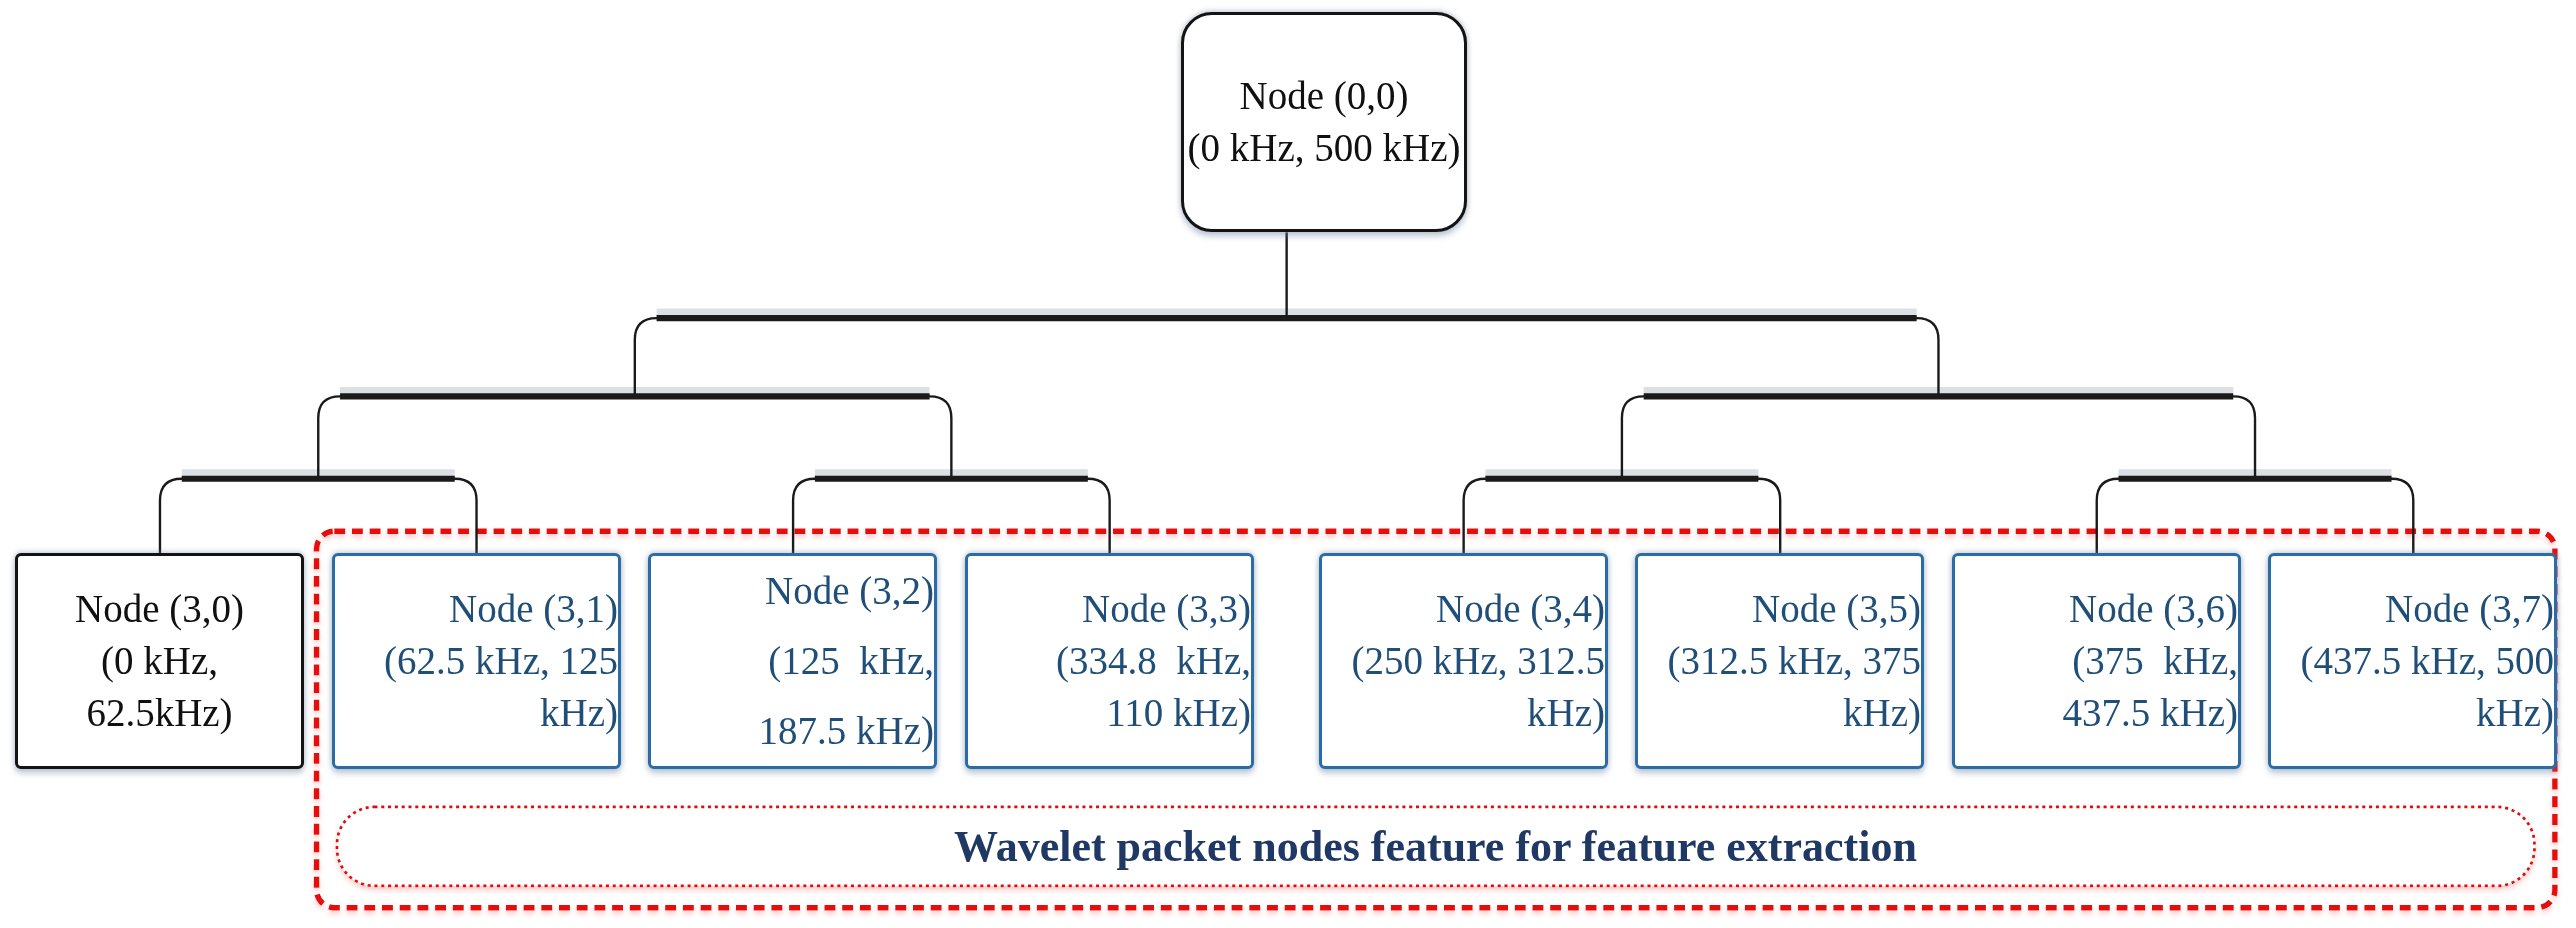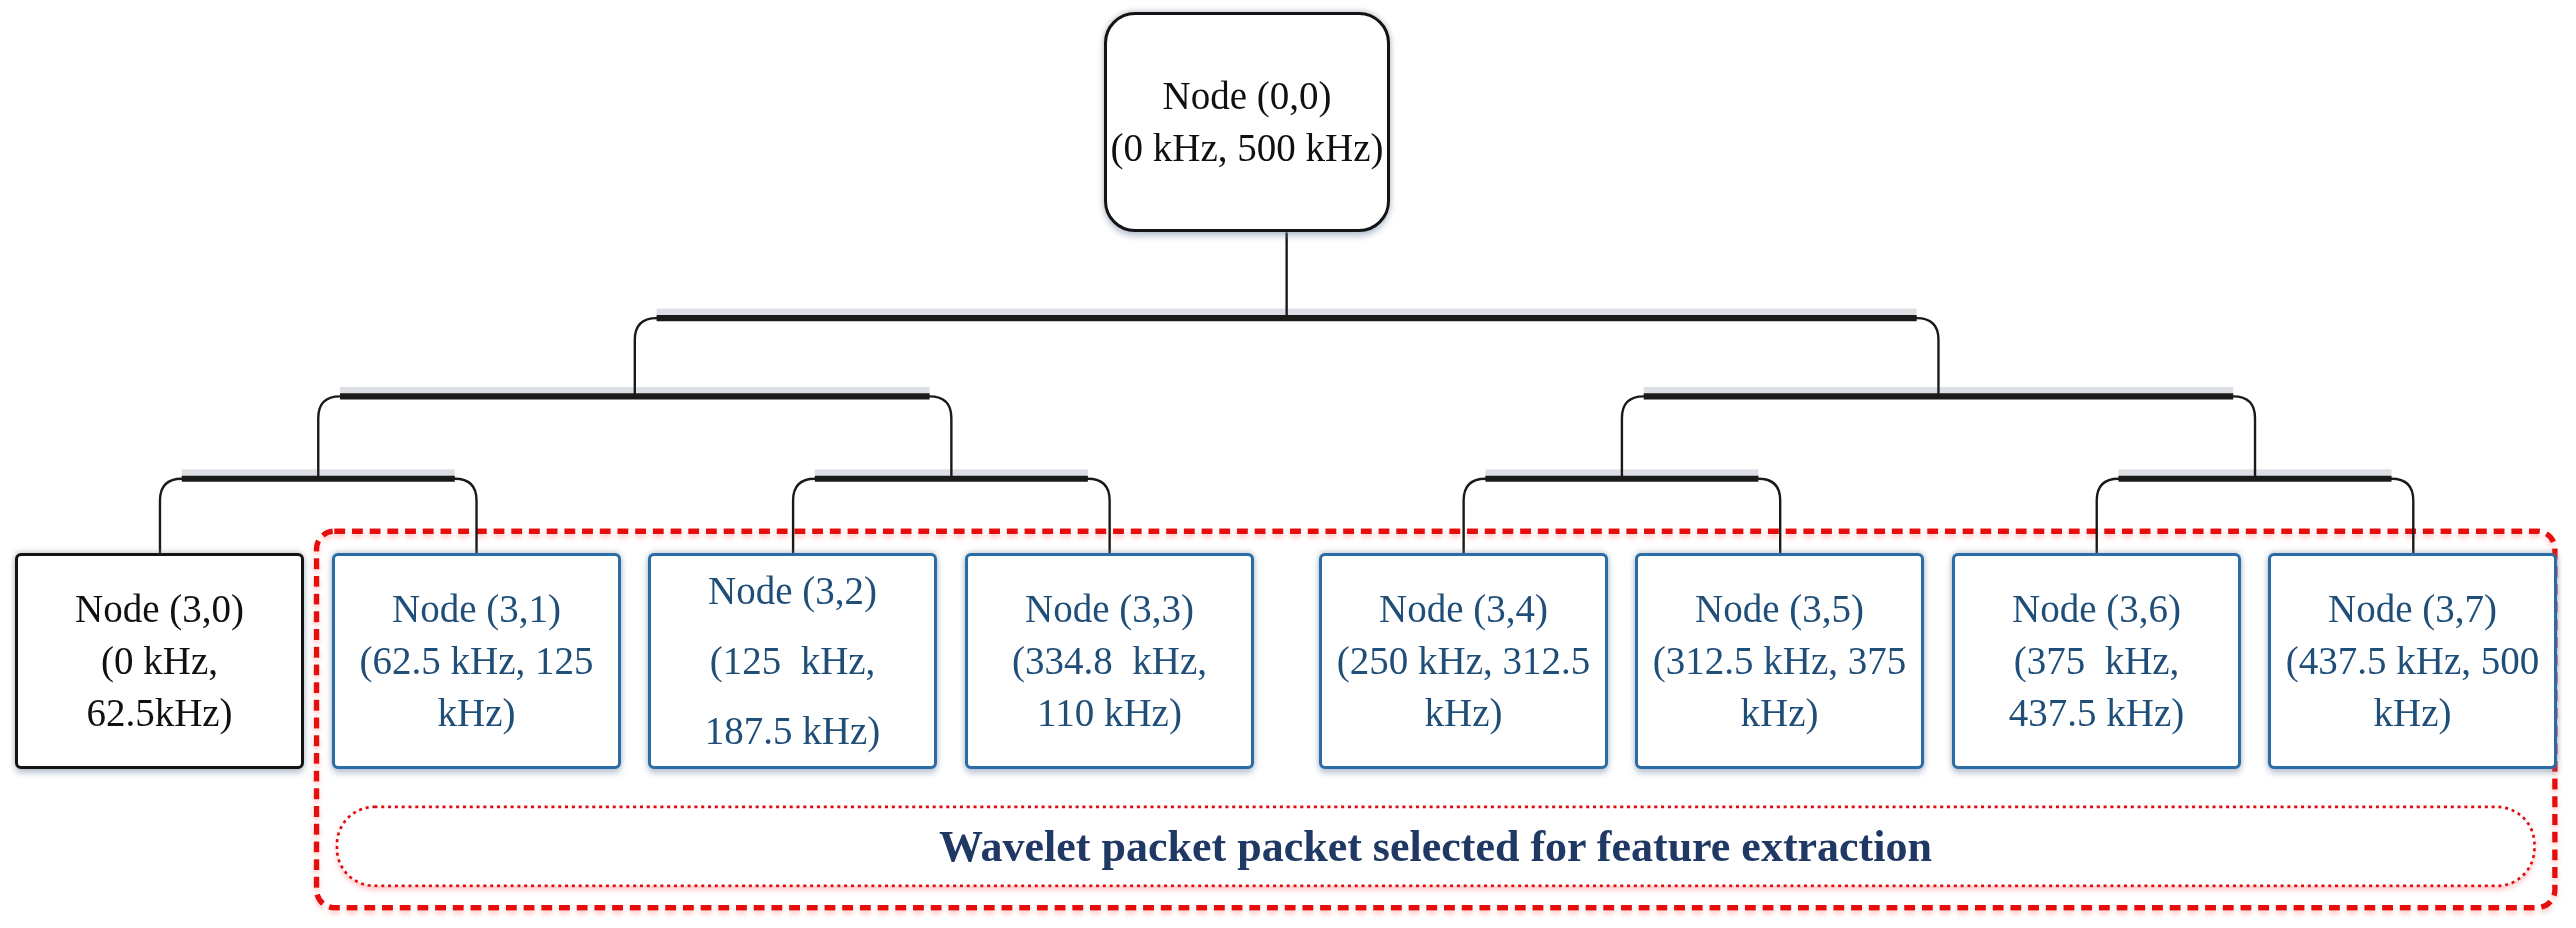--- a/index.html
+++ b/index.html
@@ -21,22 +21,22 @@
     background:#ffffff;
     border-radius:6px;
     box-shadow:0 3.4px 6.8px rgba(100,125,155,.45), 0 -2px 4.8px rgba(125,135,150,.30);
     text-align:center;
   }
   .node .line {
     font-size:39px; line-height:52px;
     white-space:pre;
   }
   .node.black { border:3.4px solid #141414; color:#101010; }
-  .node.blue  { border:3.4px solid #2A6CA5; color:#1F4E79; }
-  .node.root  { left:1104px; top:12.3px;  width:286px; height:220px; border-radius:31px; }
+  .node.blue  { border:3.4px solid #2A6CA5; color:#1F4E79;align-items:flex-end; }
+  .node.root  { left:1181px; top:12.3px;  width:286px; height:220px; border-radius:31px; }
   .leaf       { width:289px; height:216px; top:553px; }
 
   .selection-label {
     position:absolute;
     left:337px; top:807px; width:2197px; height:79px;
     display:flex; justify-content:center; align-items:center;
     font-size:44px; font-weight:700; color:#1F3864;
     white-space:pre;
   }
 </style>
@@ -138,16 +138,16 @@
     <div class="line">(375  kHz,</div>
     <div class="line">437.5 kHz)</div>
   </div>
 
   <div class="node leaf blue" style="left:2268px;">
     <div class="line">Node (3,7)</div>
     <div class="line">(437.5 kHz, 500</div>
     <div class="line">kHz)</div>
   </div>
 
-  <div class="selection-label">Wavelet packet packet selected for feature extraction</div>
+  <div class="selection-label">Wavelet packet nodes feature for feature extraction</div>
 
 </div>
 
 
 </body></html>

